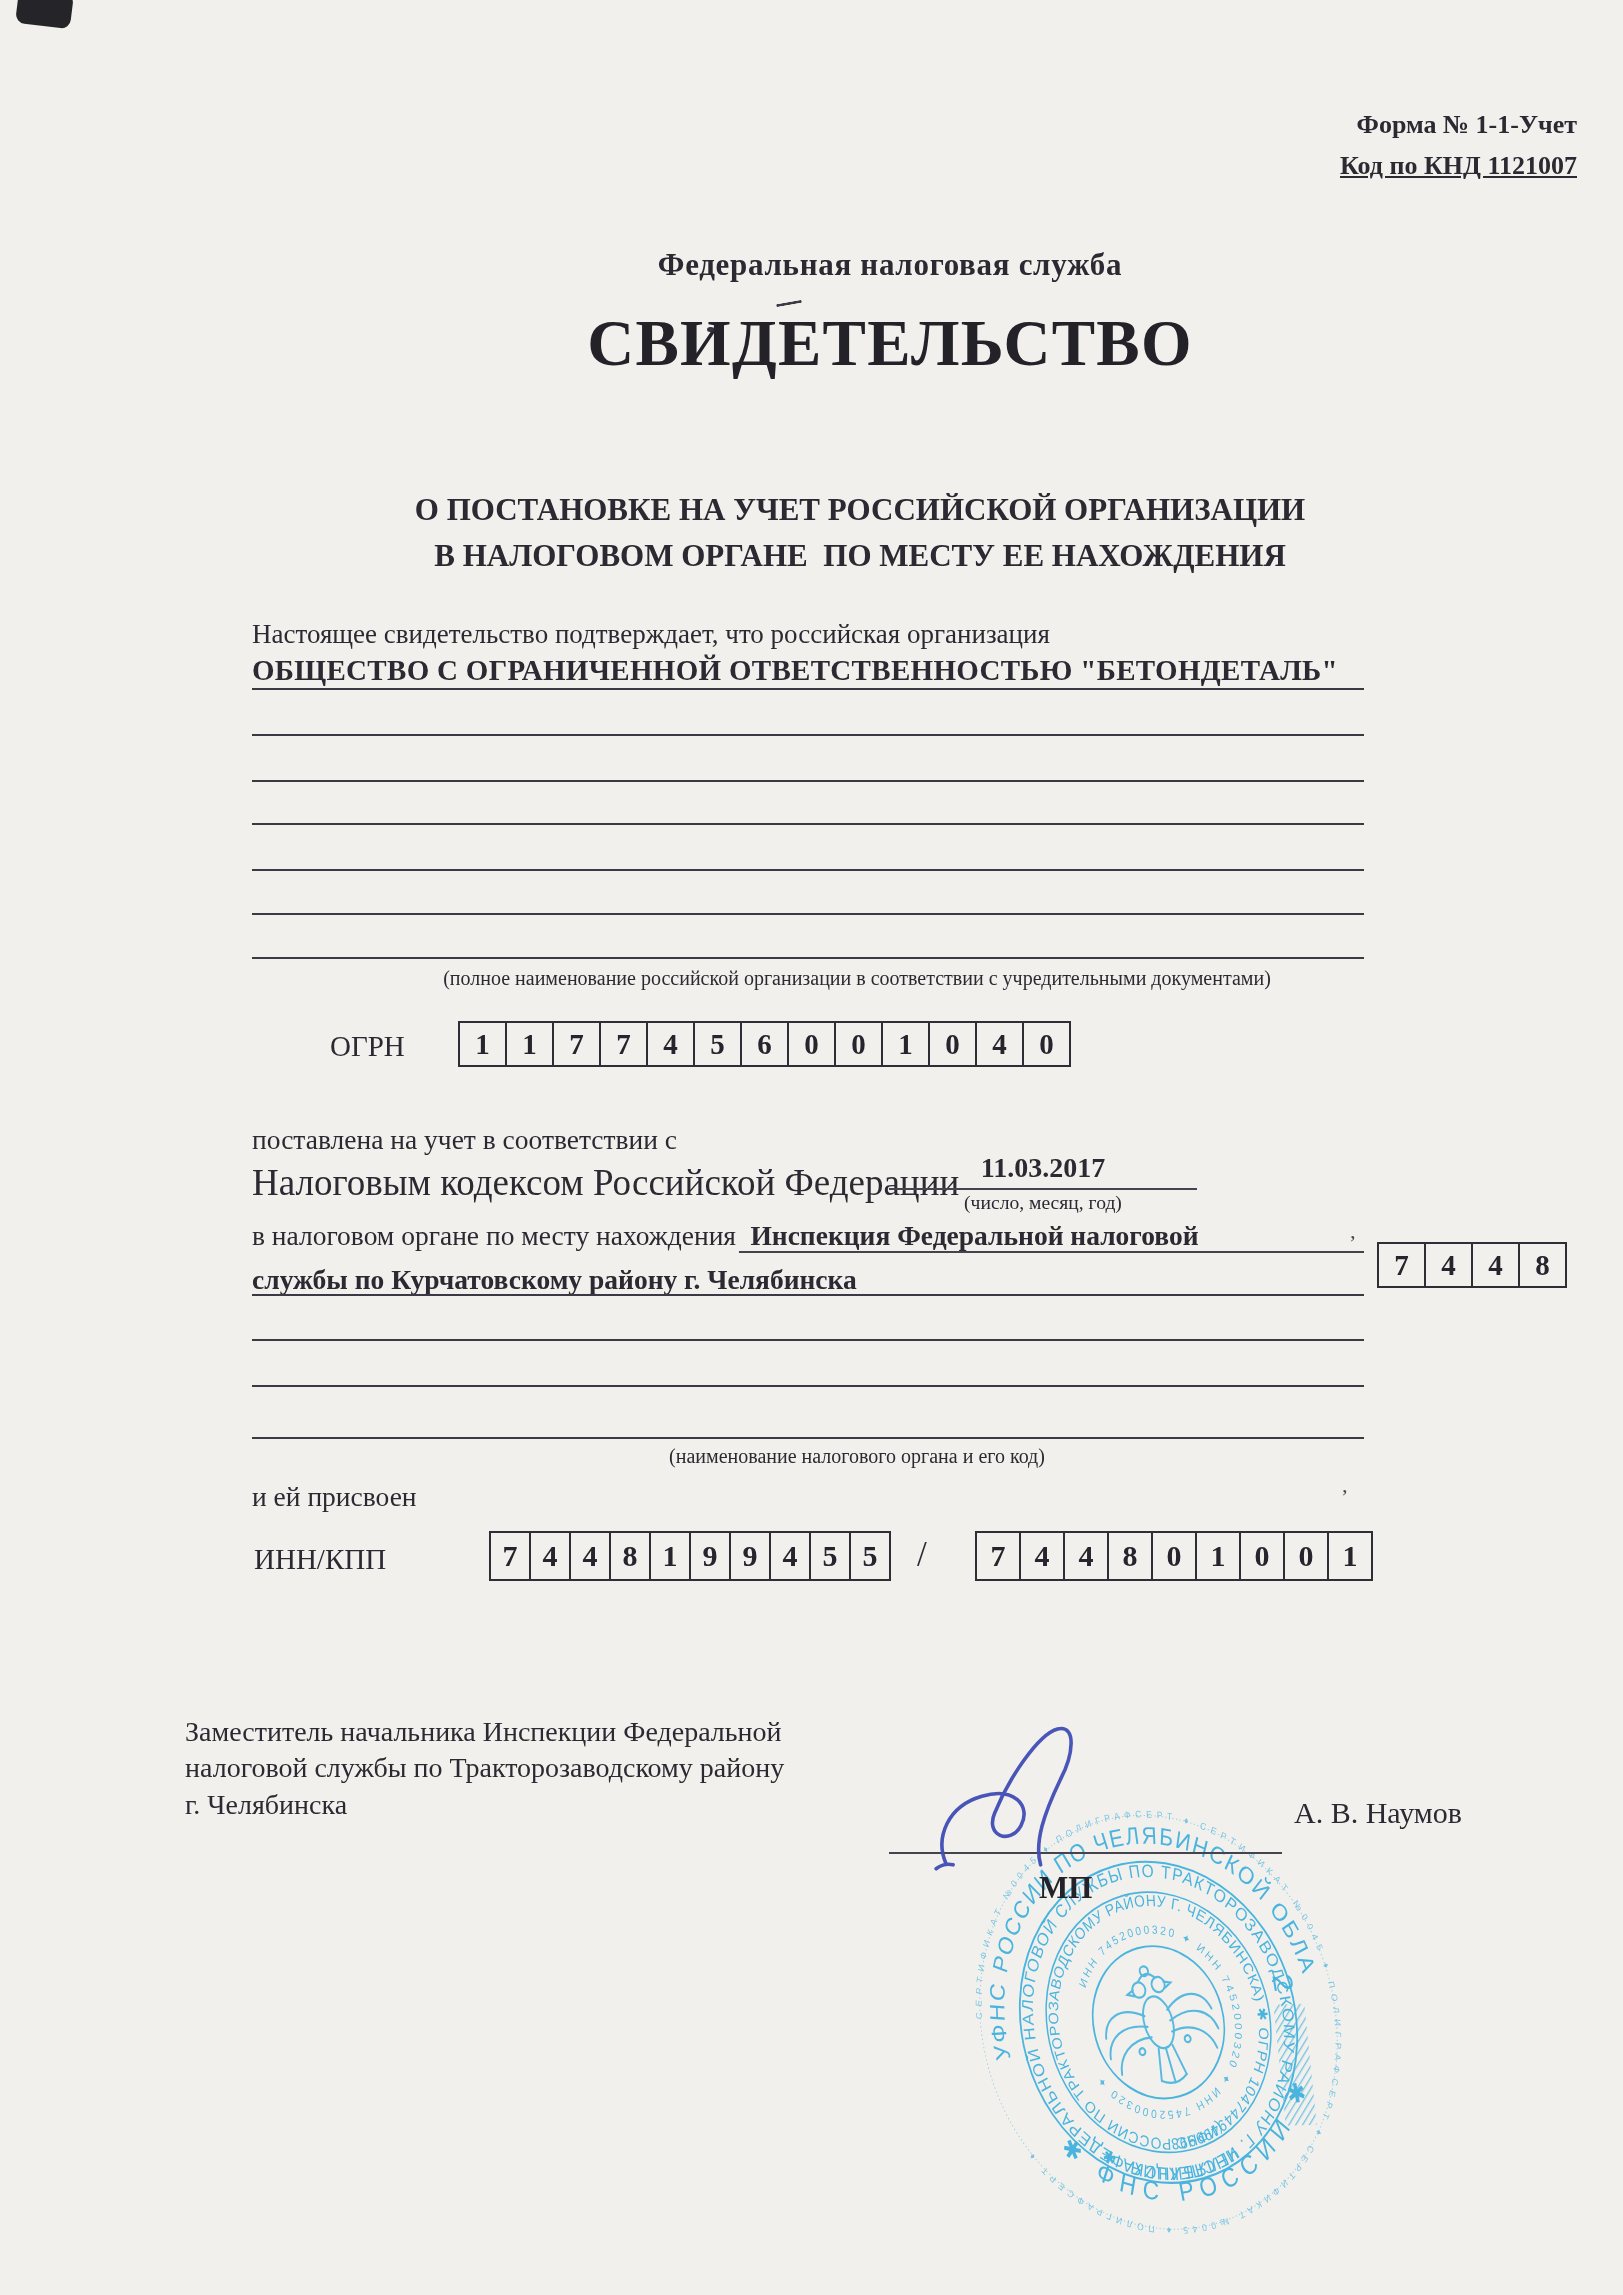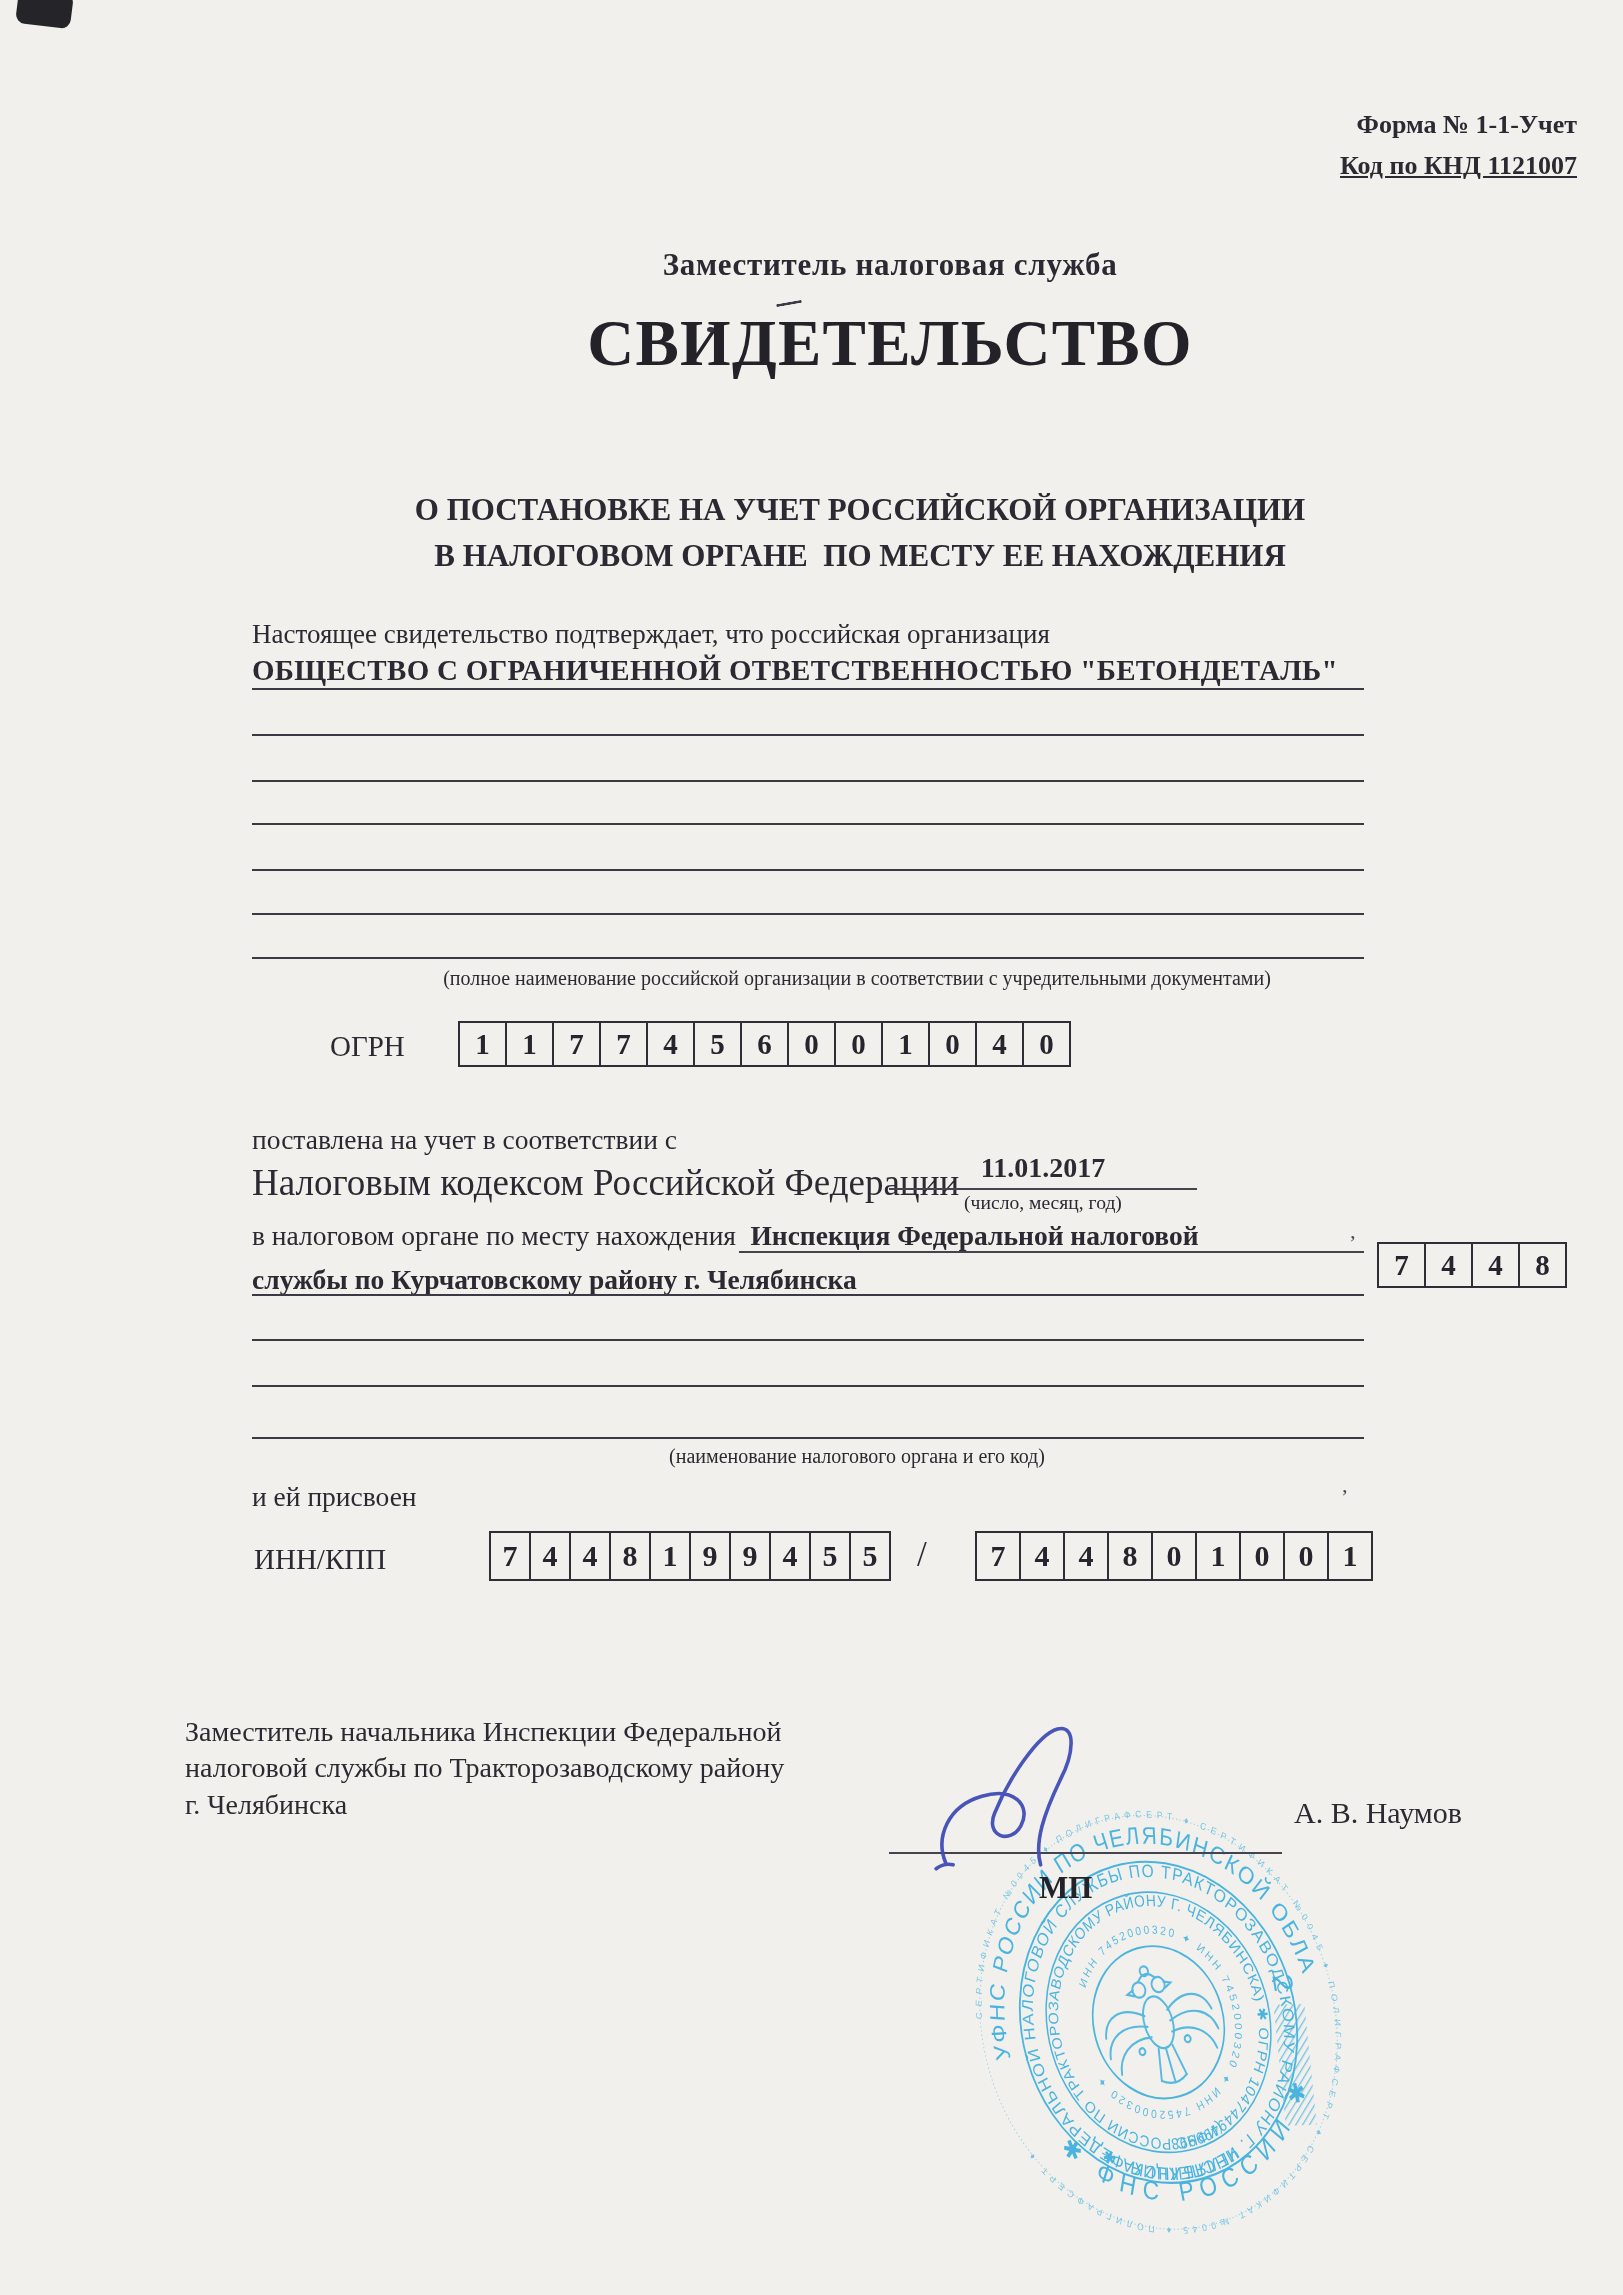--- a/index.html
+++ b/index.html
@@ -32,21 +32,21 @@
 </head>
 <body>
 
 <div class="page">
 
   <div class="smudge"></div>
 
   <div class="abs rt b" style="right:46px;top:110px;width:393px;font-size:26px;">Форма № 1-1-Учет</div>
   <div class="abs rt b" style="right:46px;top:151px;width:393px;font-size:26px;text-decoration:underline;">Код по КНД 1121007</div>
 
-  <div class="abs ctr b" style="left:275px;top:247px;width:1230px;font-size:31px;letter-spacing:0.7px;">Заместитель налоговая служба</div>
+  <div class="abs ctr b" style="left:275px;top:247px;width:1230px;font-size:31px;letter-spacing:0.7px;">Федеральная налоговая служба</div>
   <div class="abs ctr b" style="left:275px;top:306px;width:1230px;font-size:65px;letter-spacing:1.3px;color:#232229;">СВИДЕТЕЛЬСТВО</div>
 
   <div class="stray-dash"></div>
   <div class="stray-dot"></div>
 
   <div class="abs ctr b" style="left:245px;top:492px;width:1230px;font-size:31px;">О ПОСТАНОВКЕ НА УЧЕТ РОССИЙСКОЙ ОРГАНИЗАЦИИ</div>
   <div class="abs ctr b pre" style="left:245px;top:538px;width:1230px;font-size:31px;">В НАЛОГОВОМ ОРГАНЕ  ПО МЕСТУ ЕЕ НАХОЖДЕНИЯ</div>
 
   <div class="abs" style="left:252px;top:619px;font-size:27px;">Настоящее свидетельство подтверждает, что российская организация</div>
   <div class="abs b" style="left:252px;top:654px;font-size:29px;letter-spacing:0.3px;">ОБЩЕСТВО С ОГРАНИЧЕННОЙ ОТВЕТСТВЕННОСТЬЮ "БЕТОНДЕТАЛЬ"</div>
@@ -73,21 +73,21 @@
     <span class="cell">0</span>
     <span class="cell">0</span>
     <span class="cell">1</span>
     <span class="cell">0</span>
     <span class="cell">4</span>
     <span class="cell">0</span>
   </div>
 
   <div class="abs" style="left:252px;top:1124px;font-size:27.5px;">поставлена на учет в соответствии с</div>
   <div class="abs" style="left:252px;top:1161px;font-size:37px;">Налоговым кодексом Российской Федерации</div>
-  <div class="abs ctr b" style="left:896px;top:1152px;width:294px;font-size:28px;">11.01.2017</div>
+  <div class="abs ctr b" style="left:896px;top:1152px;width:294px;font-size:28px;">11.03.2017</div>
   <div class="thinrule" style="left:889px;top:1188px;width:308px;"></div>
   <div class="abs ctr i" style="left:889px;top:1192px;width:308px;font-size:19.6px;">(число, месяц, год)</div>
 
   <div class="abs" style="left:252px;top:1220px;font-size:27.5px;">
     <span>в налоговом органе по месту нахождения</span><span class="b" style="margin-left:14.4px;">Инспекция Федеральной налоговой</span>
   </div>
   <div class="thinrule" style="left:739px;top:1251px;width:625px;"></div>
   <div class="abs b" style="left:252px;top:1264px;font-size:27.5px;">службы по Курчатовскому району г. Челябинска</div>
   <div class="rule" style="left:252px;top:1294px;width:1112px;"></div>
 

